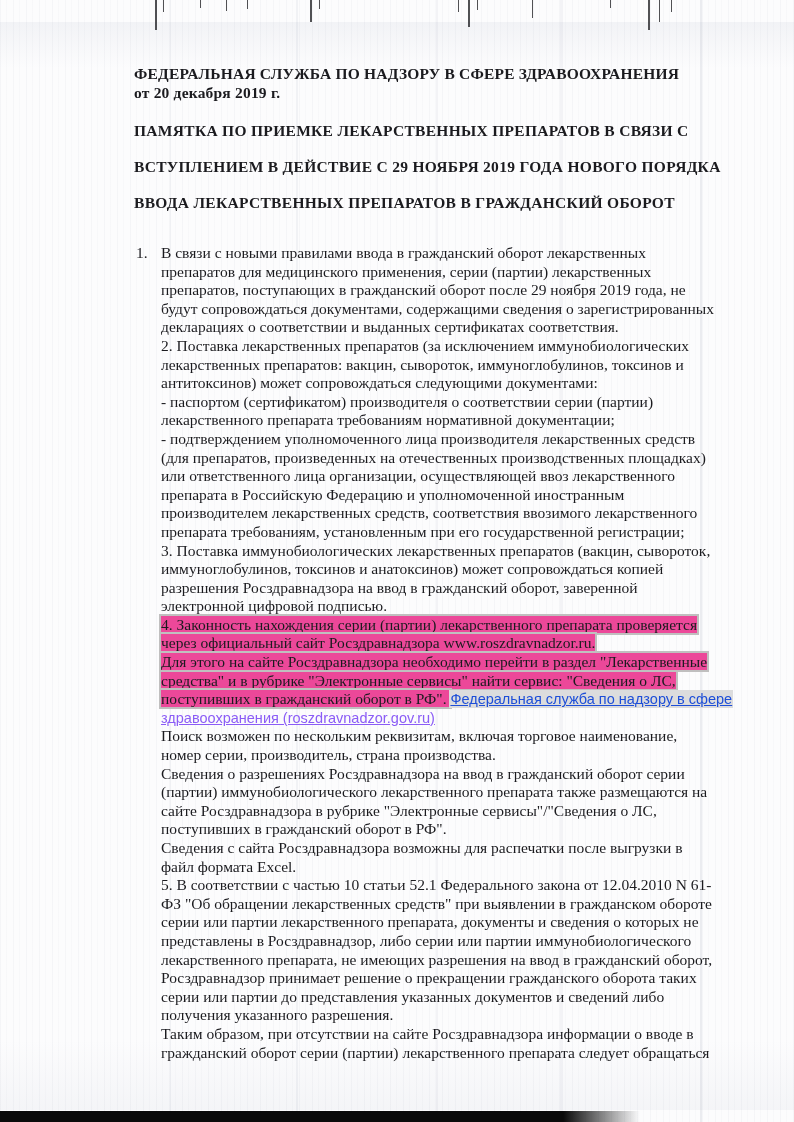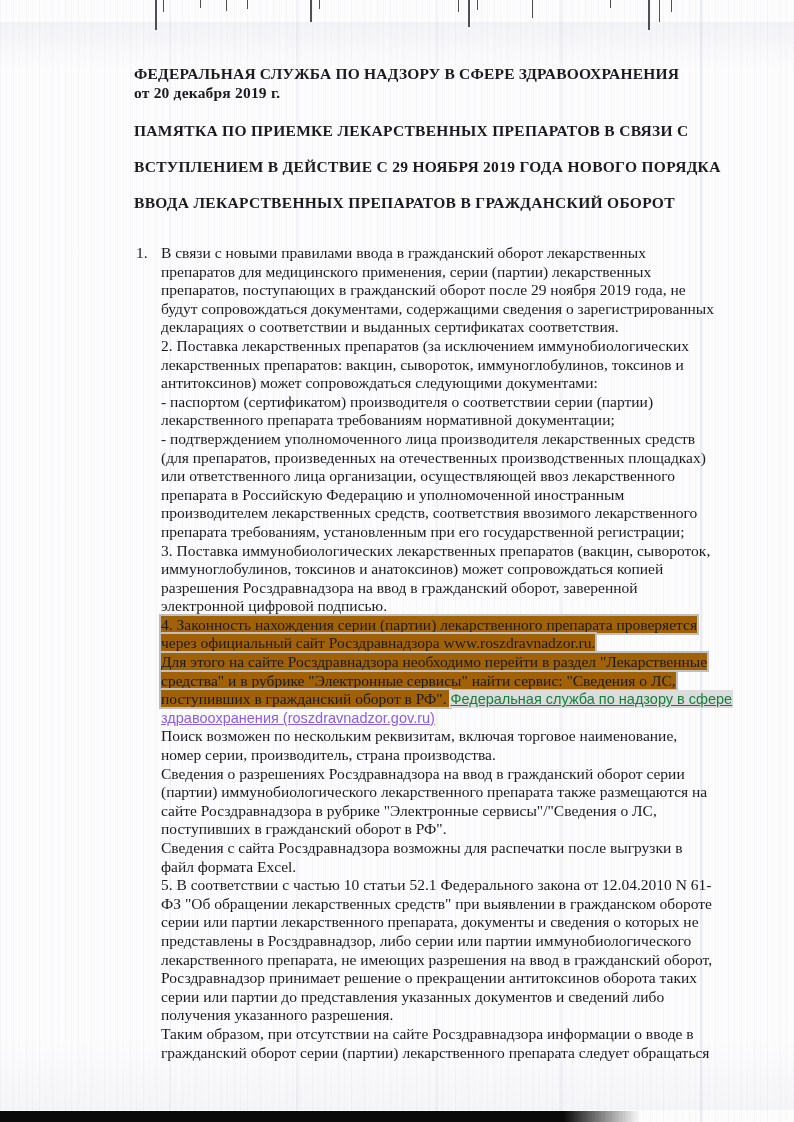--- a/index.html
+++ b/index.html
@@ -25,25 +25,25 @@
     background:linear-gradient(90deg,#0a0a0a 0%,#0a0a0a 88%,rgba(10,10,10,0) 100%);}
 
   .content{position:absolute;left:134px;top:64px;width:600px;z-index:8;}
   .hdr{font-weight:bold;font-size:15.5px;line-height:19px;letter-spacing:.2px;white-space:nowrap;}
   .title-block{margin-top:11px;}
   .title-line{font-weight:bold;font-size:15.5px;line-height:36px;letter-spacing:.3px;white-space:nowrap;}
   .body-block{margin-top:23px;}
   .doc-line{font-size:15.5px;line-height:18.6px;height:18.6px;white-space:nowrap;padding-left:27px;}
   .doc-line.first-item{padding-left:2px;}
   .seg-number{display:inline-block;width:25px;}
-  .seg-highlight{background:#a16207;box-shadow:0 0 0 2px #c0bfbf;}
+  .seg-highlight{background:#ec4899;box-shadow:0 0 0 2px #c0bfbf;}
   .seg-link{font-family:"Liberation Sans", sans-serif;font-size:14.5px;
     text-decoration:underline;color:#8b5cf6;}
   .seg-link-highlight{font-family:"Liberation Sans", sans-serif;font-size:14.5px;
-    text-decoration:underline;color:#15803d;background:#dcdcdd;box-shadow:0 0 0 1px #dcdcdd;}
+    text-decoration:underline;color:#1d4ed8;background:#dcdcdd;box-shadow:0 0 0 1px #dcdcdd;}
 </style>
 </head>
 <body>
 
 <div class="page">
 
   <div class="streak" style="left:170px;width:1px;background:rgba(100,110,135,.08);"></div>
   <div class="streak" style="left:296px;width:2px;background:rgba(100,110,135,.07);"></div>
   <div class="streak" style="left:436px;width:2px;background:rgba(100,110,135,.06);"></div>
   <div class="streak" style="left:560px;width:3px;background:rgba(100,110,135,.06);"></div>
@@ -112,20 +112,20 @@
         <div class="doc-line"><span>(партии) иммунобиологического лекарственного препарата также размещаются на</span></div>
         <div class="doc-line"><span>сайте Росздравнадзора в рубрике "Электронные сервисы"/"Сведения о ЛС,</span></div>
         <div class="doc-line"><span>поступивших в гражданский оборот в РФ".</span></div>
         <div class="doc-line"><span>Сведения с сайта Росздравнадзора возможны для распечатки после выгрузки в</span></div>
         <div class="doc-line"><span>файл формата Excel.</span></div>
         <div class="doc-line"><span>5. В соответствии с частью 10 статьи 52.1 Федерального закона от 12.04.2010 N 61-</span></div>
         <div class="doc-line"><span>ФЗ "Об обращении лекарственных средств" при выявлении в гражданском обороте</span></div>
         <div class="doc-line"><span>серии или партии лекарственного препарата, документы и сведения о которых не</span></div>
         <div class="doc-line"><span>представлены в Росздравнадзор, либо серии или партии иммунобиологического</span></div>
         <div class="doc-line"><span>лекарственного препарата, не имеющих разрешения на ввод в гражданский оборот,</span></div>
-        <div class="doc-line"><span>Росздравнадзор принимает решение о прекращении антитоксинов оборота таких</span></div>
+        <div class="doc-line"><span>Росздравнадзор принимает решение о прекращении гражданского оборота таких</span></div>
         <div class="doc-line"><span>серии или партии до представления указанных документов и сведений либо</span></div>
         <div class="doc-line"><span>получения указанного разрешения.</span></div>
         <div class="doc-line"><span>Таким образом, при отсутствии на сайте Росздравнадзора информации о вводе в</span></div>
         <div class="doc-line"><span>гражданский оборот серии (партии) лекарственного препарата следует обращаться</span></div>
       </div>
   </div>
 </div>
 
 </body></html>

